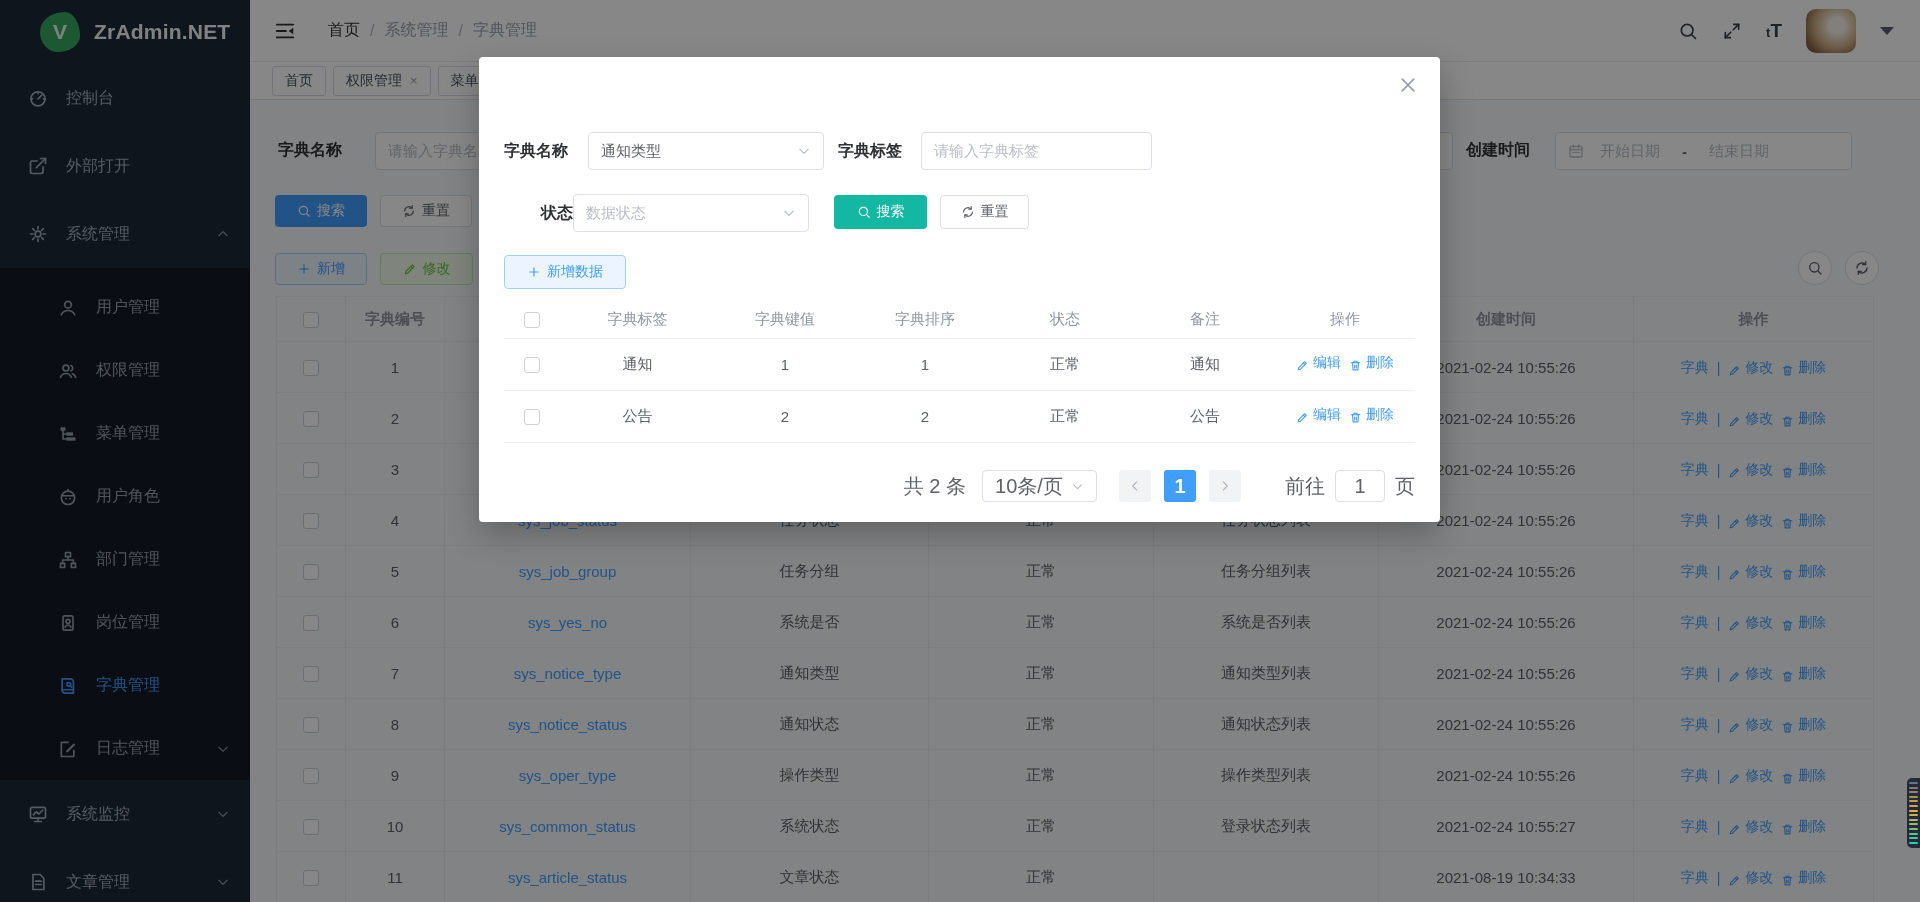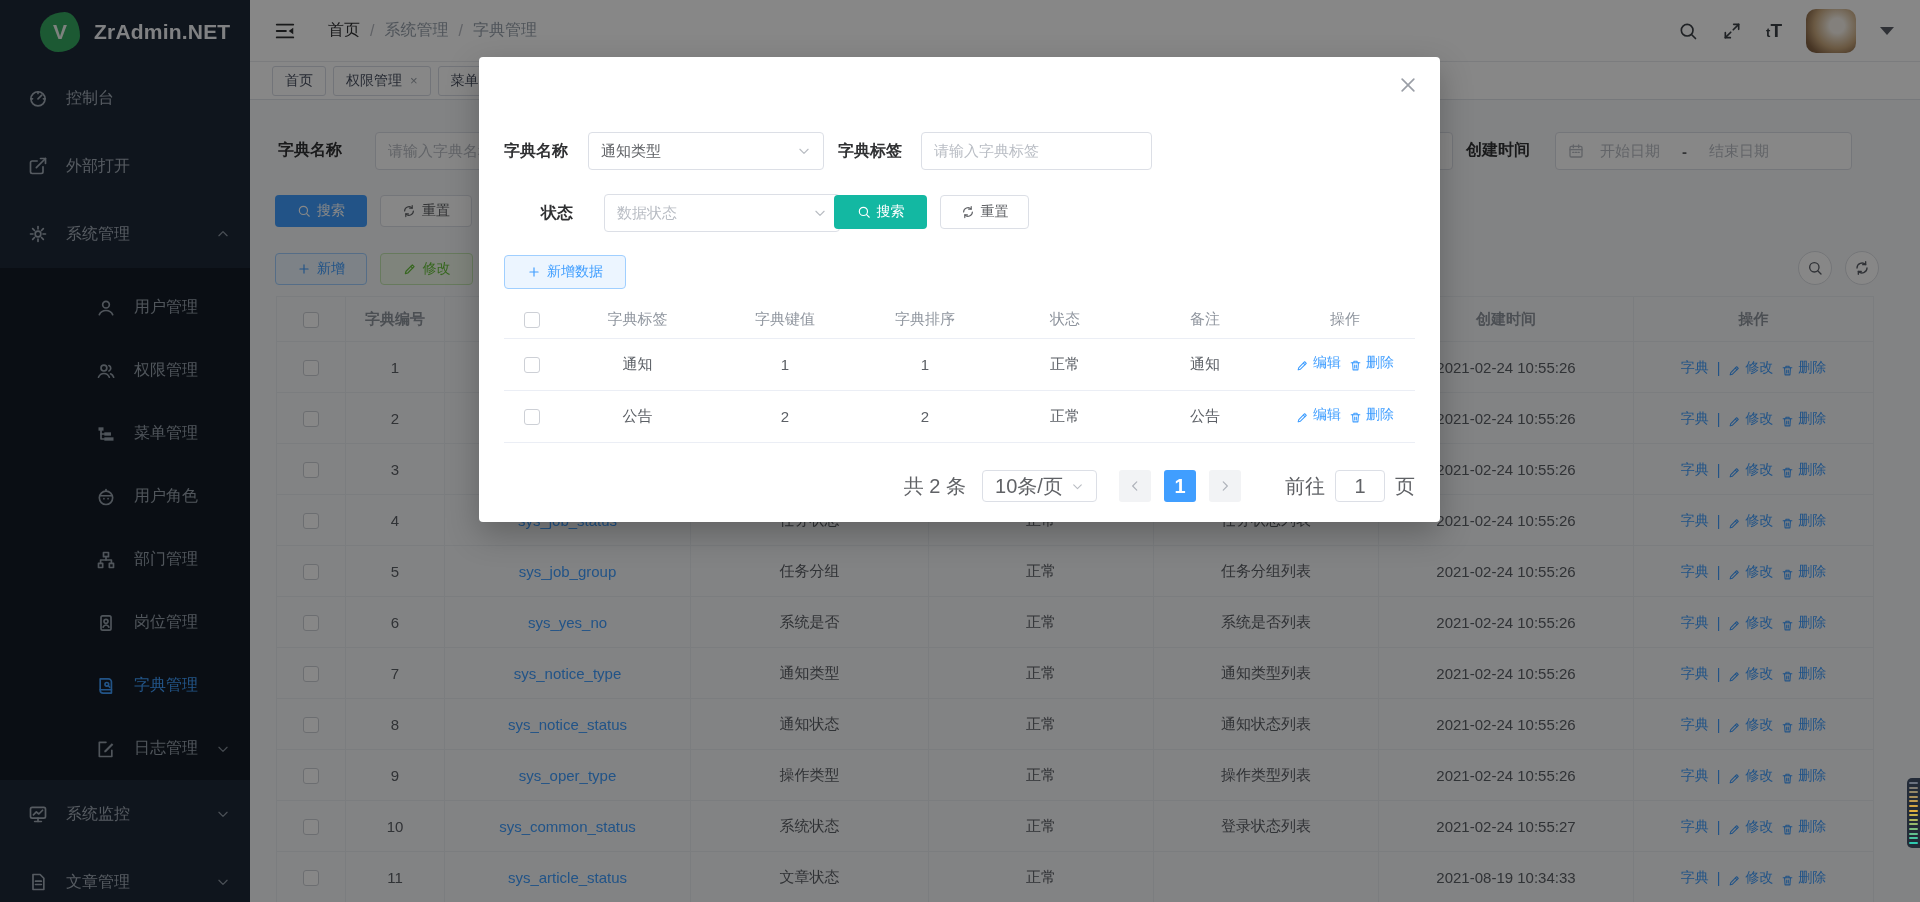--- a/index.html
+++ b/index.html
@@ -20,21 +20,21 @@
 
   
   .sidebar{position:absolute;left:0;top:0;width:250px;height:902px;background:var(--sidebar-bg);z-index:5;overflow:hidden}
   .logo{height:64px;display:flex;align-items:center;padding-left:40px;gap:14px;cursor:pointer}
   .logo-blob{width:40px;height:40px;background:var(--logo-green);border-radius:62% 38% 55% 45%/50% 60% 40% 50%;
     display:flex;align-items:center;justify-content:center}
   .logo-v{color:#eef6ef;font-weight:700;font-size:21px}
   .logo-text{color:#f2f4f7;font-size:21px;font-weight:700;letter-spacing:.2px}
   .snav-item{height:68px;display:flex;align-items:center;padding:0 20px 0 28px;gap:18px;color:#a3adb8;font-size:16px;cursor:pointer}
   .snav-sub{background:var(--submenu-bg);padding-top:8px}
-  .snav-sub .snav-item{height:63px;padding-left:96px;color:#97a1ad}
+  .snav-sub .snav-item{height:63px;padding-left:58px;color:#97a1ad}
   .snav-item .lbl{flex:1 1 auto;white-space:nowrap}
   .snav-item.active{color:var(--primary)}
   .snav-arrow{width:14px;height:14px;opacity:.85}
 
   
   .topbar{position:absolute;left:250px;top:0;right:0;height:62px;background:#fff;border-bottom:1px solid #e8eaee;
     display:flex;align-items:center;z-index:4}
   .tb-burger{width:26px;height:22px;margin-left:22px;color:#303133;cursor:pointer}
   .breadcrumb{margin-left:30px;font-size:16px;display:flex;align-items:center;gap:10px;white-space:nowrap}
   .bc-item{color:#97a0ab}
@@ -784,21 +784,21 @@
             <polyline points="5 9 12 16 19 9"></polyline>
           </svg>
         </span>
     </div>
     <span class="m-label" style="left:359px;top:84px">字典标签</span>
     <div class="inputbox" style="left:442px;top:75px;width:231px">
       <span class="ph">请输入字典标签</span>
     </div>
 
     <span class="m-label r" style="left:54px;top:146px;width:40px">状态</span>
-    <div class="selectbox" style="left:125px;top:137px;width:236px">
+    <div class="selectbox" style="left:94px;top:137px;width:236px">
       <span class="ph">数据状态</span>
       <span class="ic chev">
           <svg viewBox="0 0 24 24" fill="none" stroke="currentColor" stroke-width="2" stroke-linecap="round" stroke-linejoin="round">
             <polyline points="5 9 12 16 19 9"></polyline>
           </svg>
         </span>
     </div>
     <button class="btn btn-teal m-btn" style="left:355px;top:138px;width:93px">
       <span class="ic ic14">
           <svg viewBox="0 0 24 24" fill="none" stroke="currentColor" stroke-width="2" stroke-linecap="round" stroke-linejoin="round">

